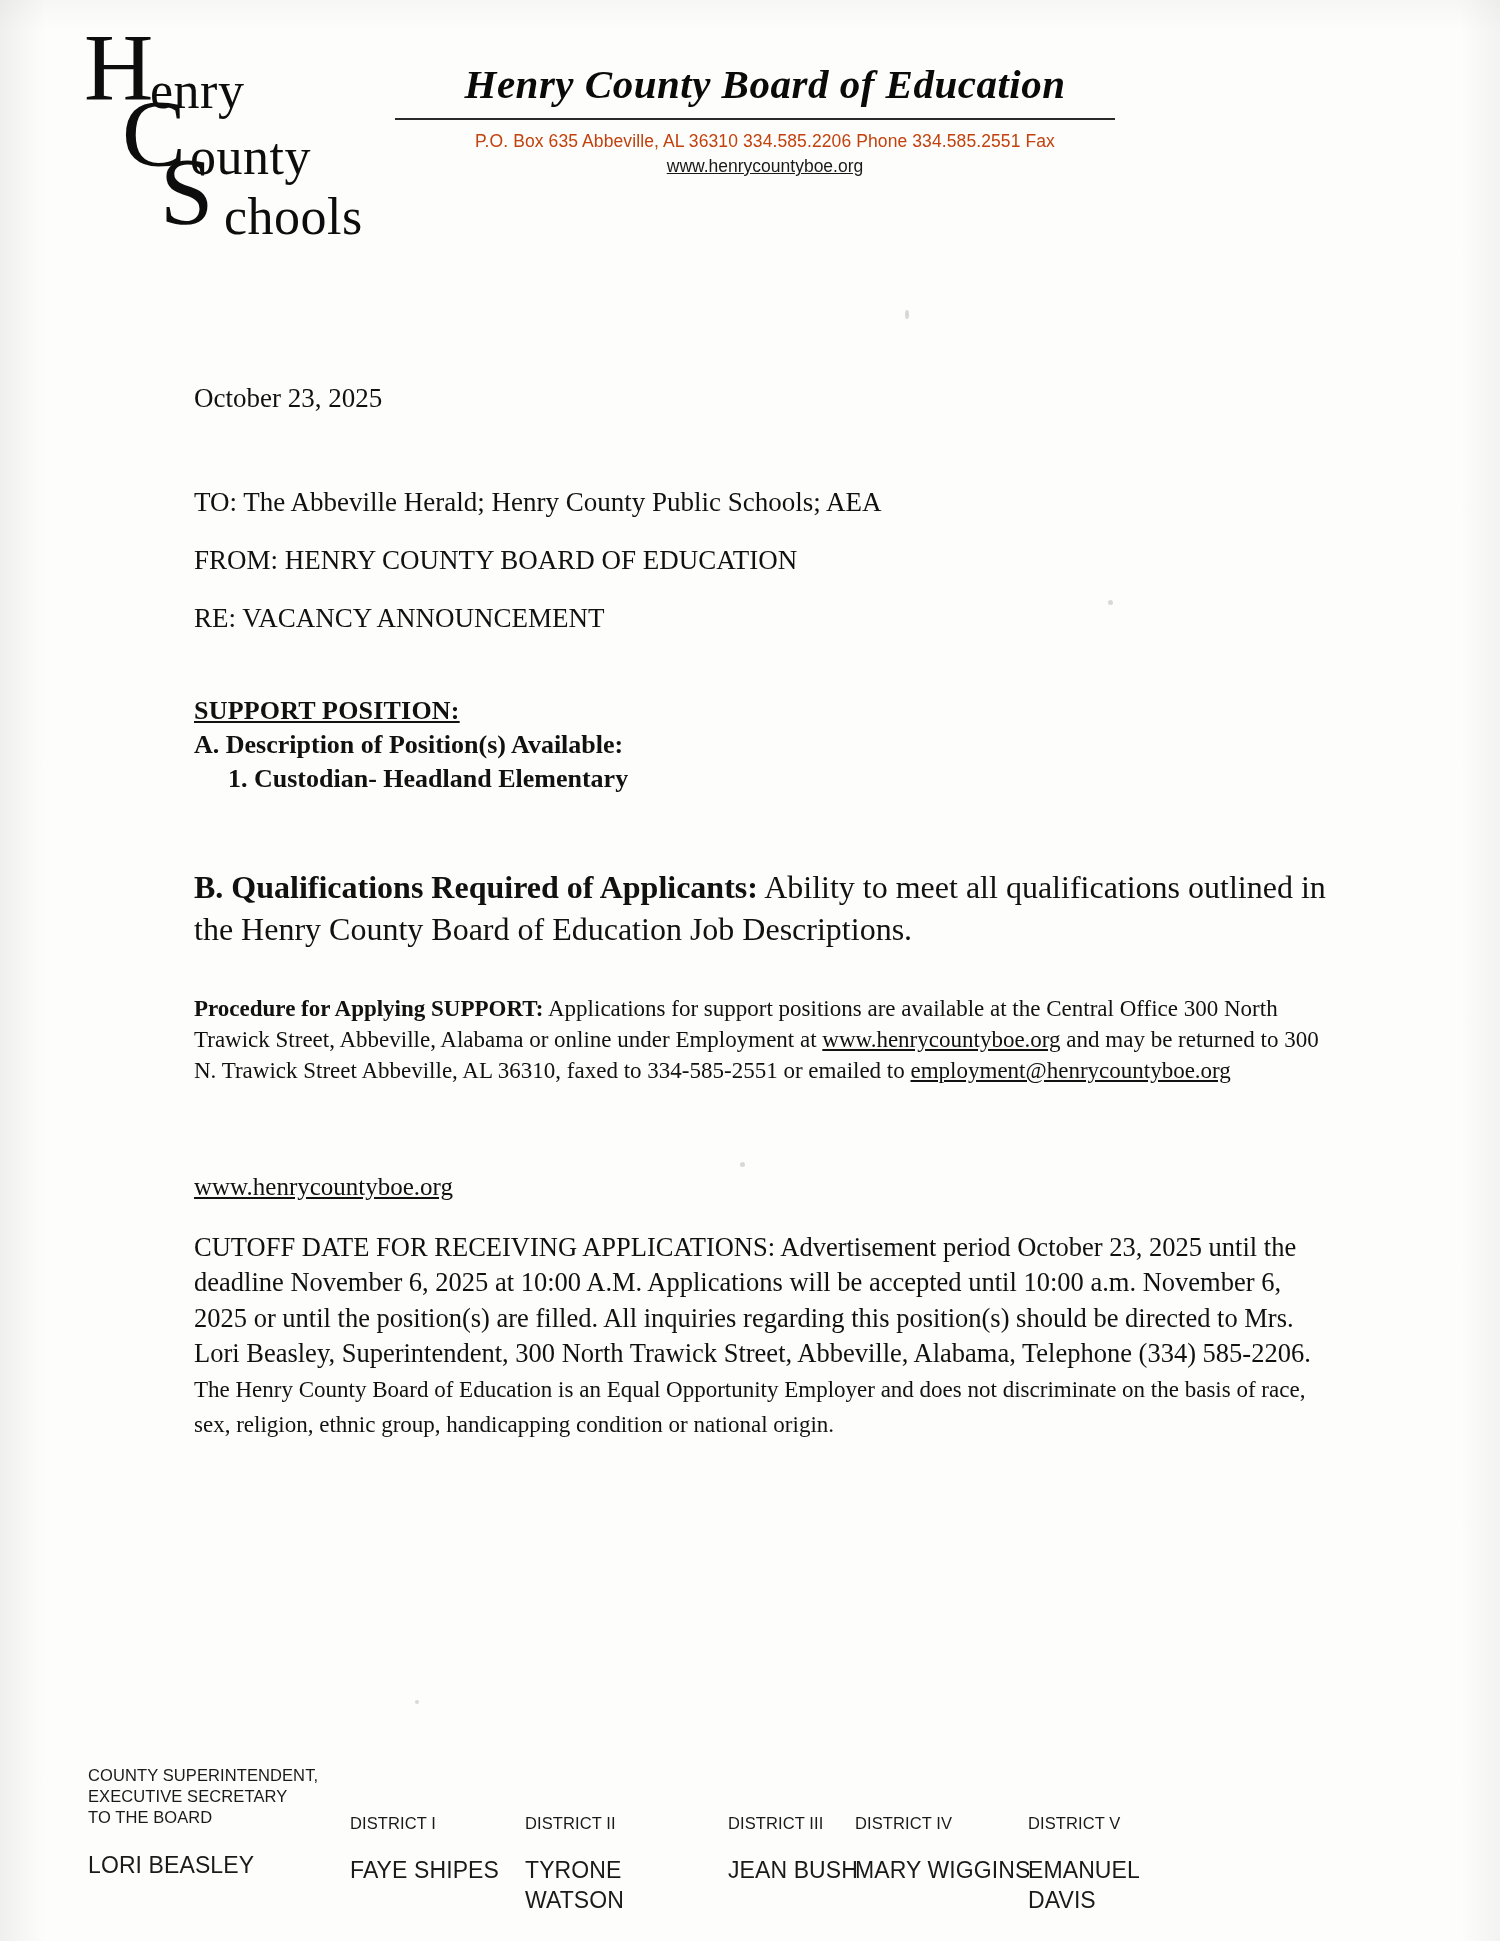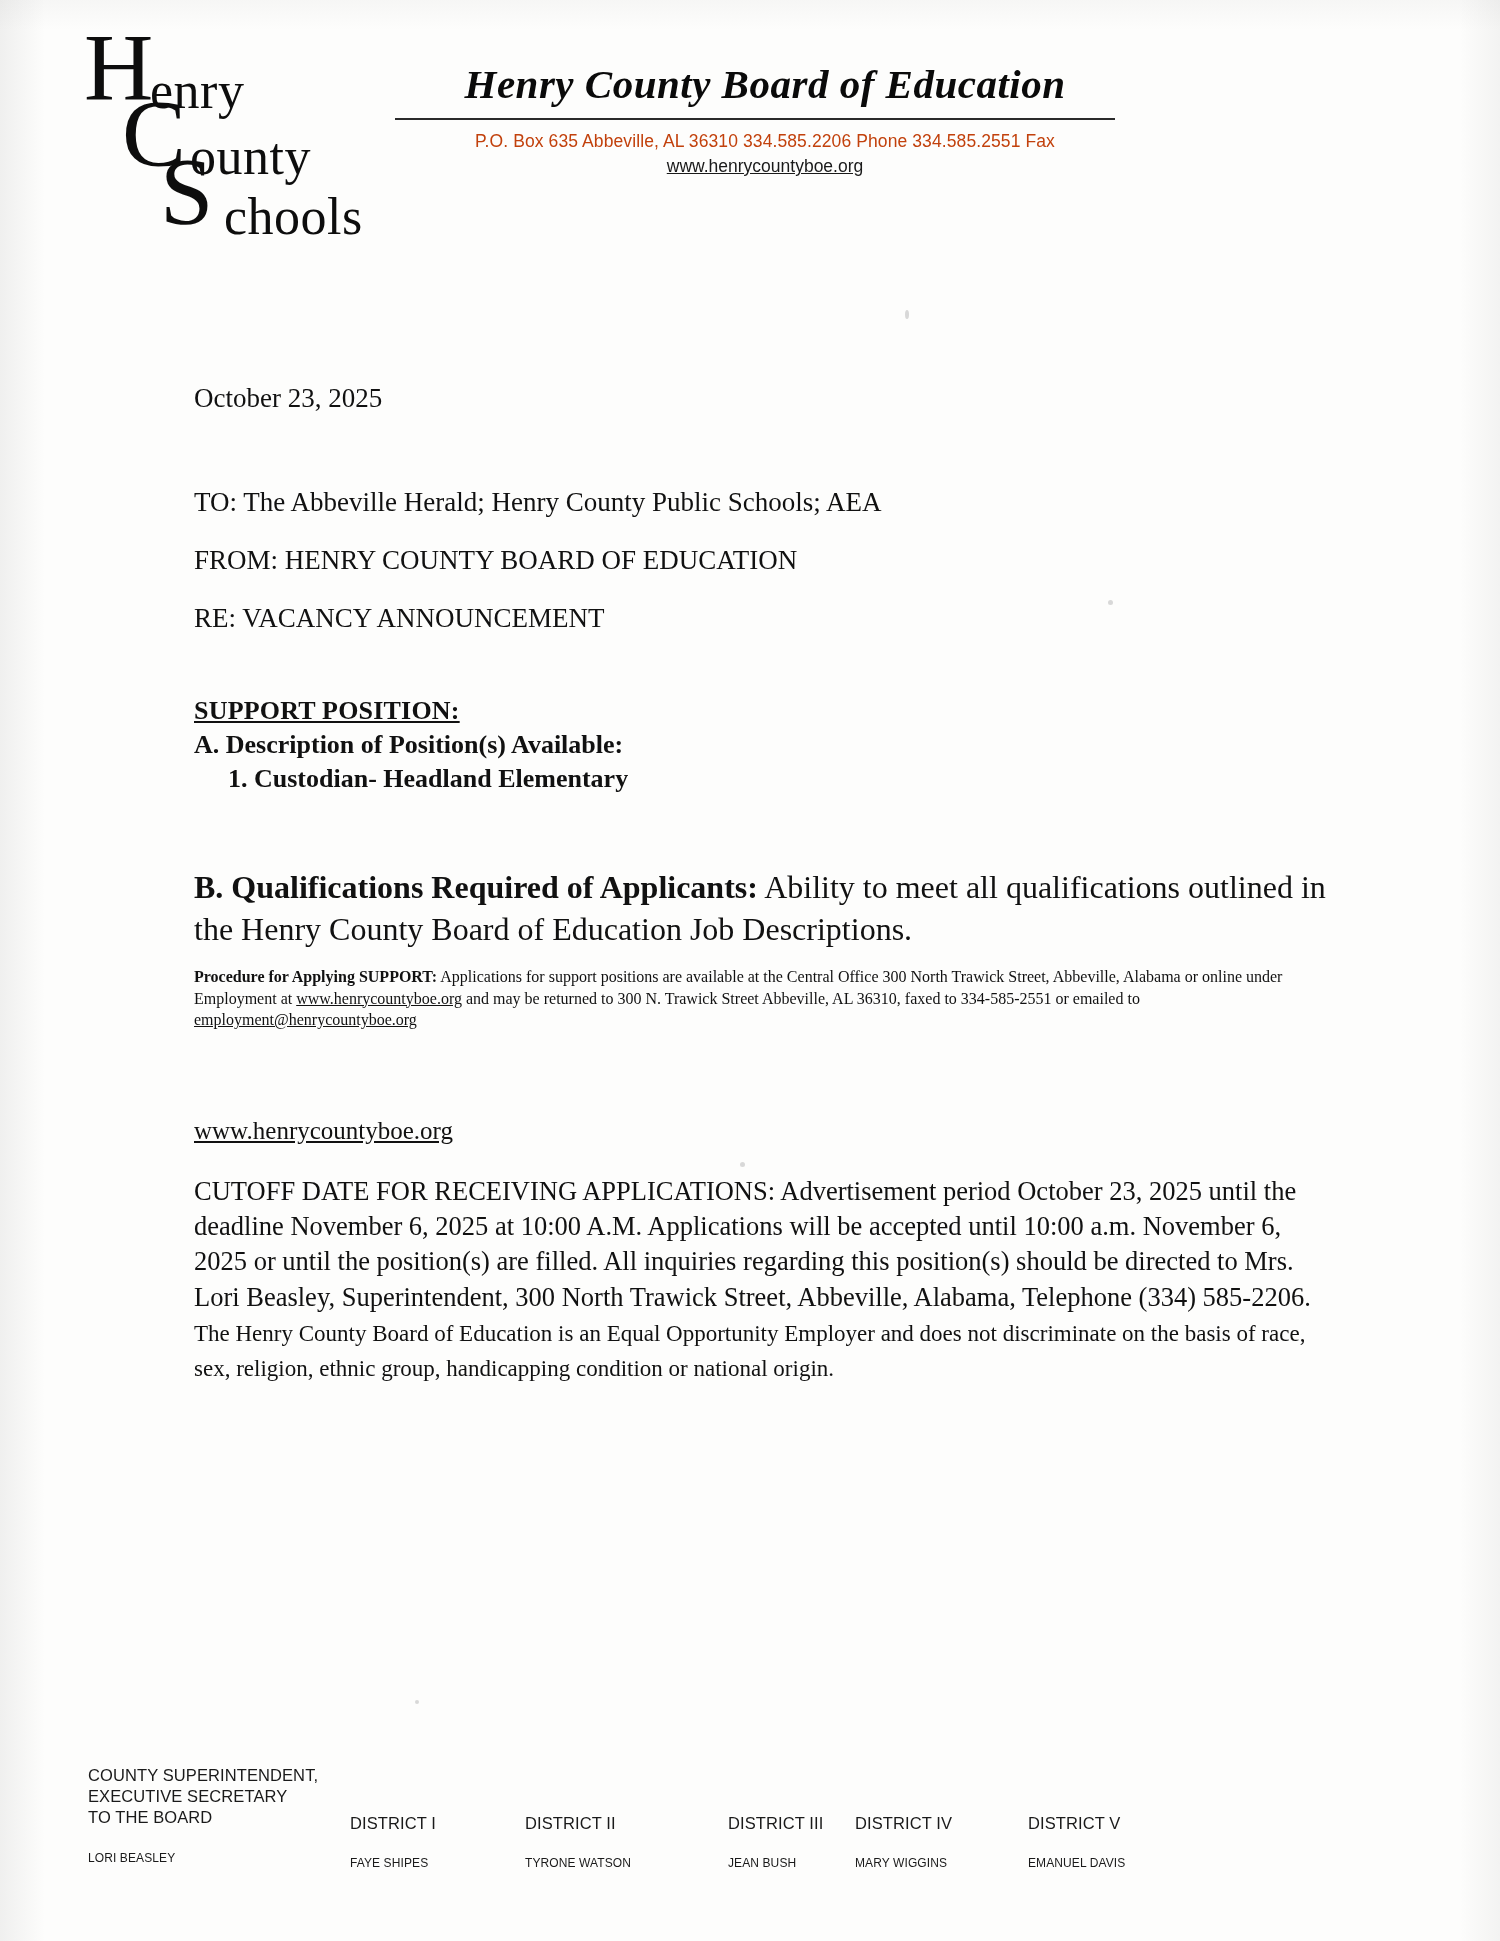--- a/index.html
+++ b/index.html
@@ -152,22 +152,22 @@
   }
 
   .qual-block {
     margin-top: 72px;
     font-size: 32px;
     line-height: 1.32;
   }
   .qual-block b { font-weight: 700; }
 
   .procedure-block {
-    margin-top: 16px;
-    font-size: 16px;
+    margin-top: 44px;
+    font-size: 23px;
     line-height: 1.34;
   }
   .procedure-block b { font-weight: 700; }
   .u { text-decoration: underline; }
 
   .salary-block {
     margin-top: 50px;
     font-size: 25px;
     line-height: 1.35;
   }
@@ -193,21 +193,21 @@
     color: #1a1a1a;
   }
   .footer-col {
     position: absolute;
     font-size: 16.5px;
     line-height: 1.28;
     letter-spacing: 0.1px;
     white-space: pre-line;
   }
   .footer-name {
-    font-size: 12px;
+    font-size: 23px;
     letter-spacing: 0.1px;
     margin-top: 1px;
   }
 
   .f0 { left: 88px;  top: 0px;  width: 260px; }
   .f1 { left: 350px; top: 48px; width: 160px; }
   .f2 { left: 525px; top: 48px; width: 180px; }
   .f3 { left: 715px; top: 48px; width: 150px; margin-left: 13px; }
   .f4 { left: 855px; top: 48px; width: 185px; }
   .f5 { left: 1028px; top: 48px; width: 180px; }

